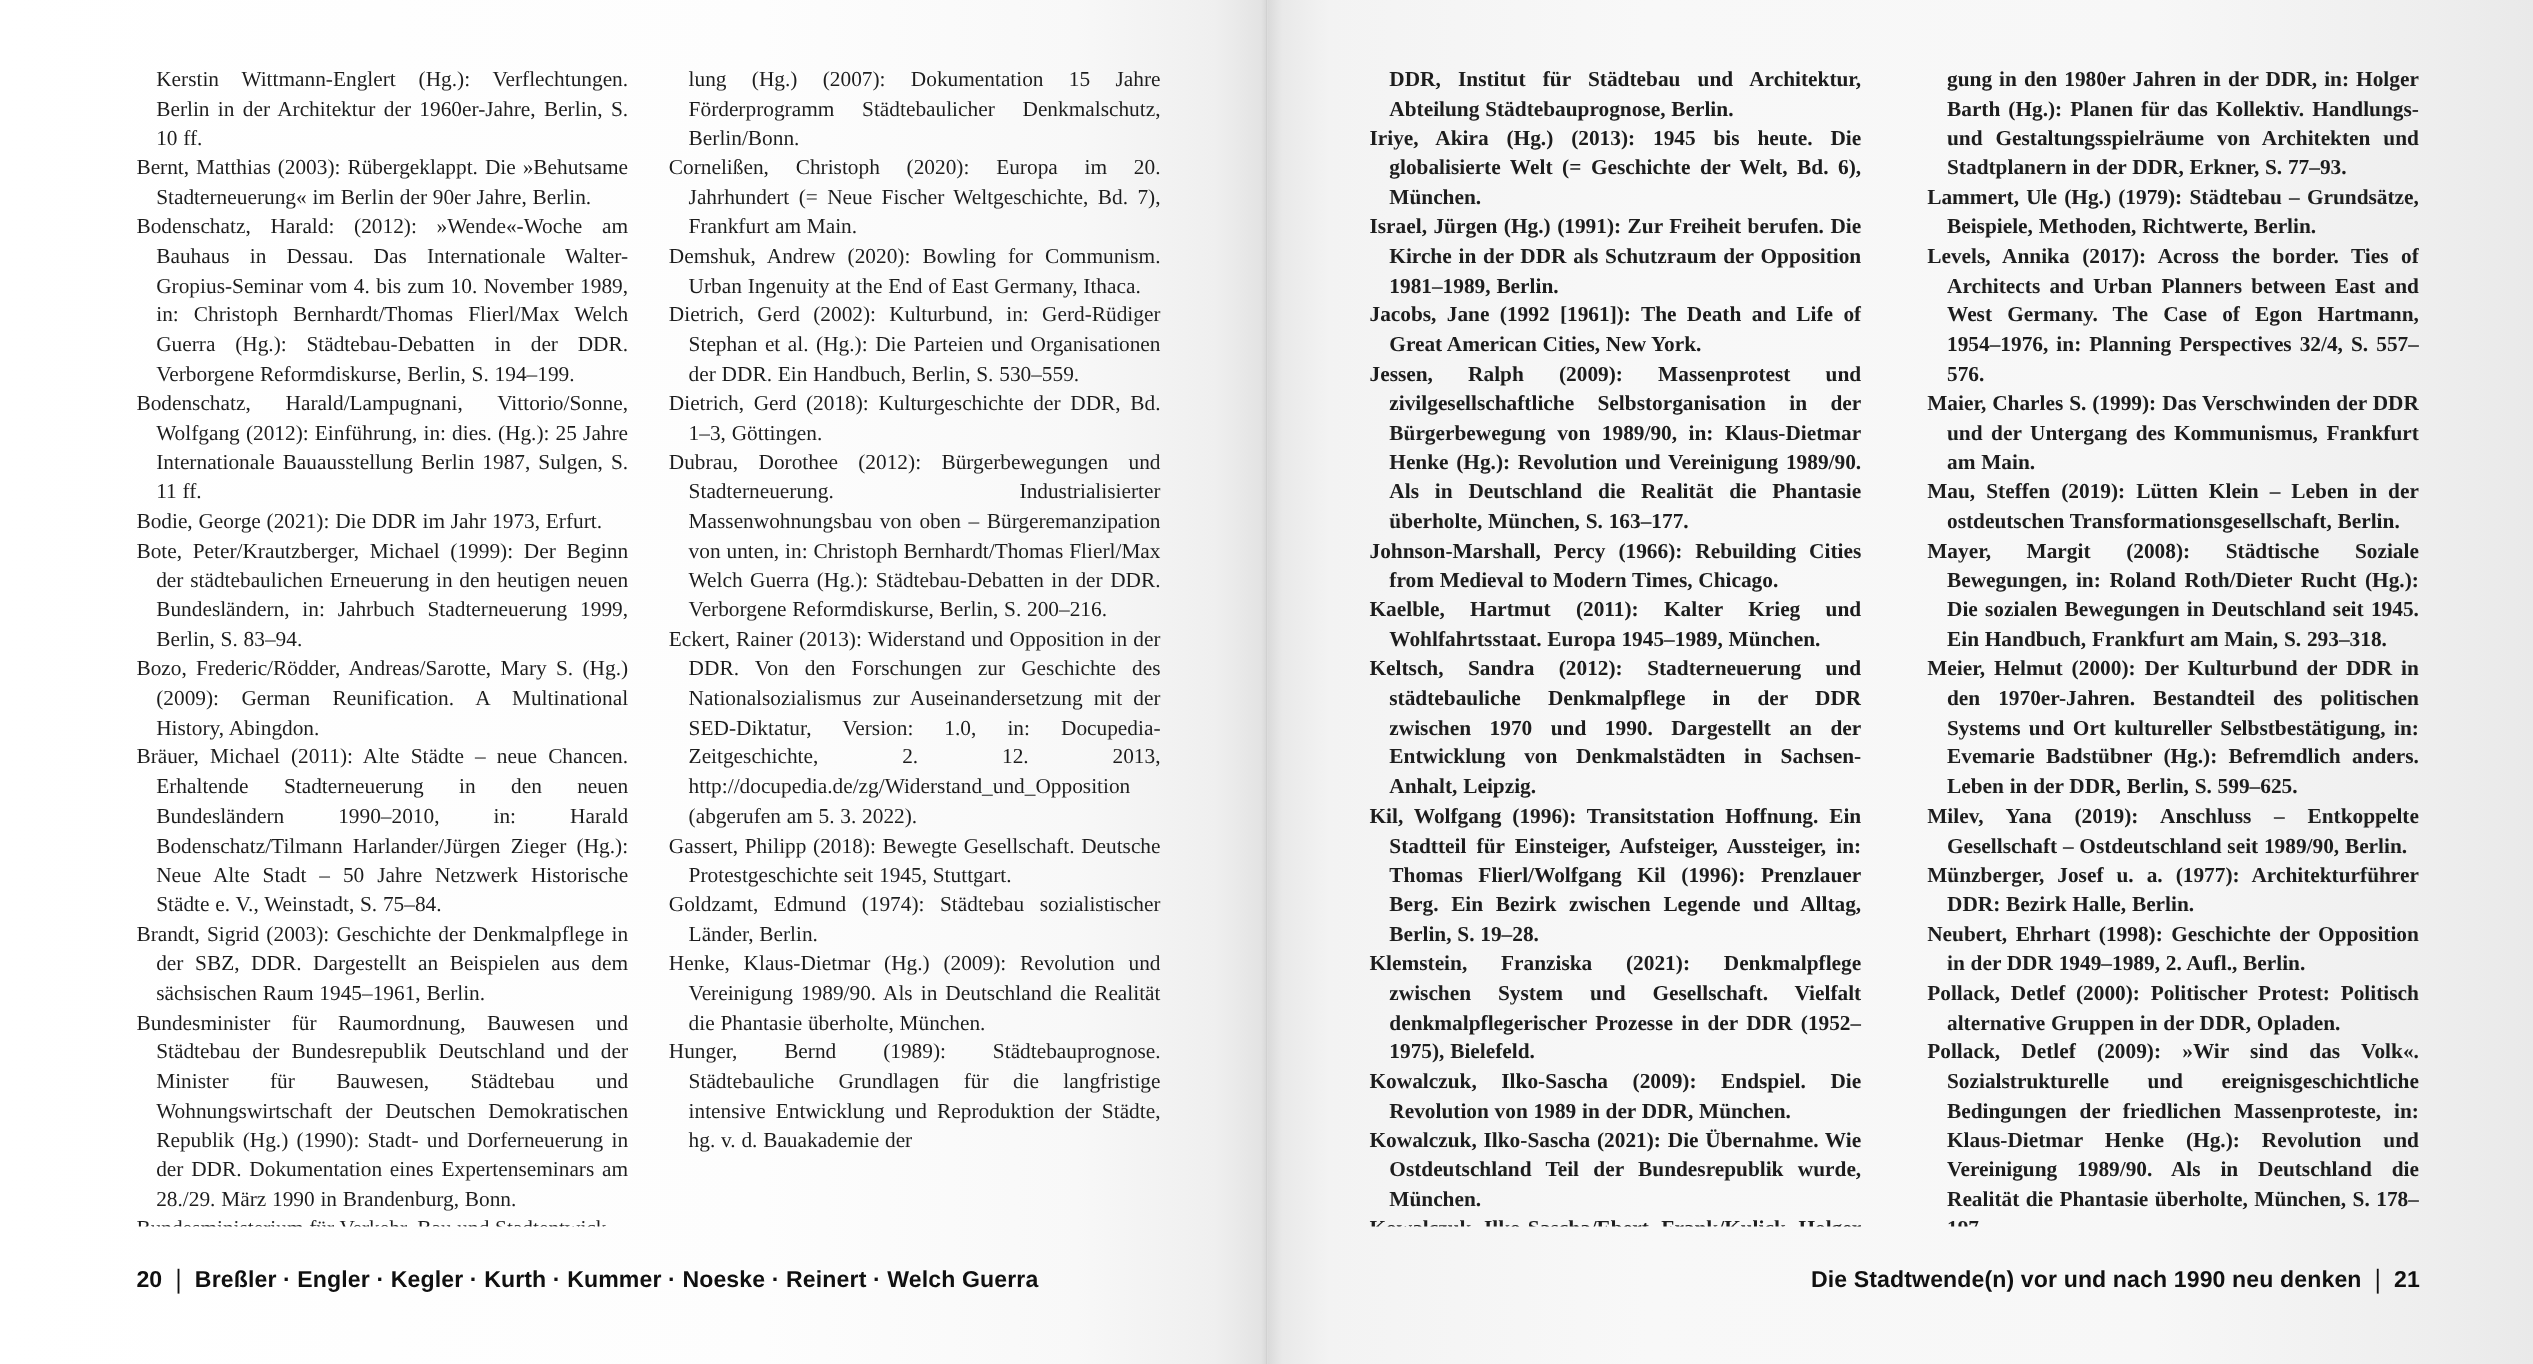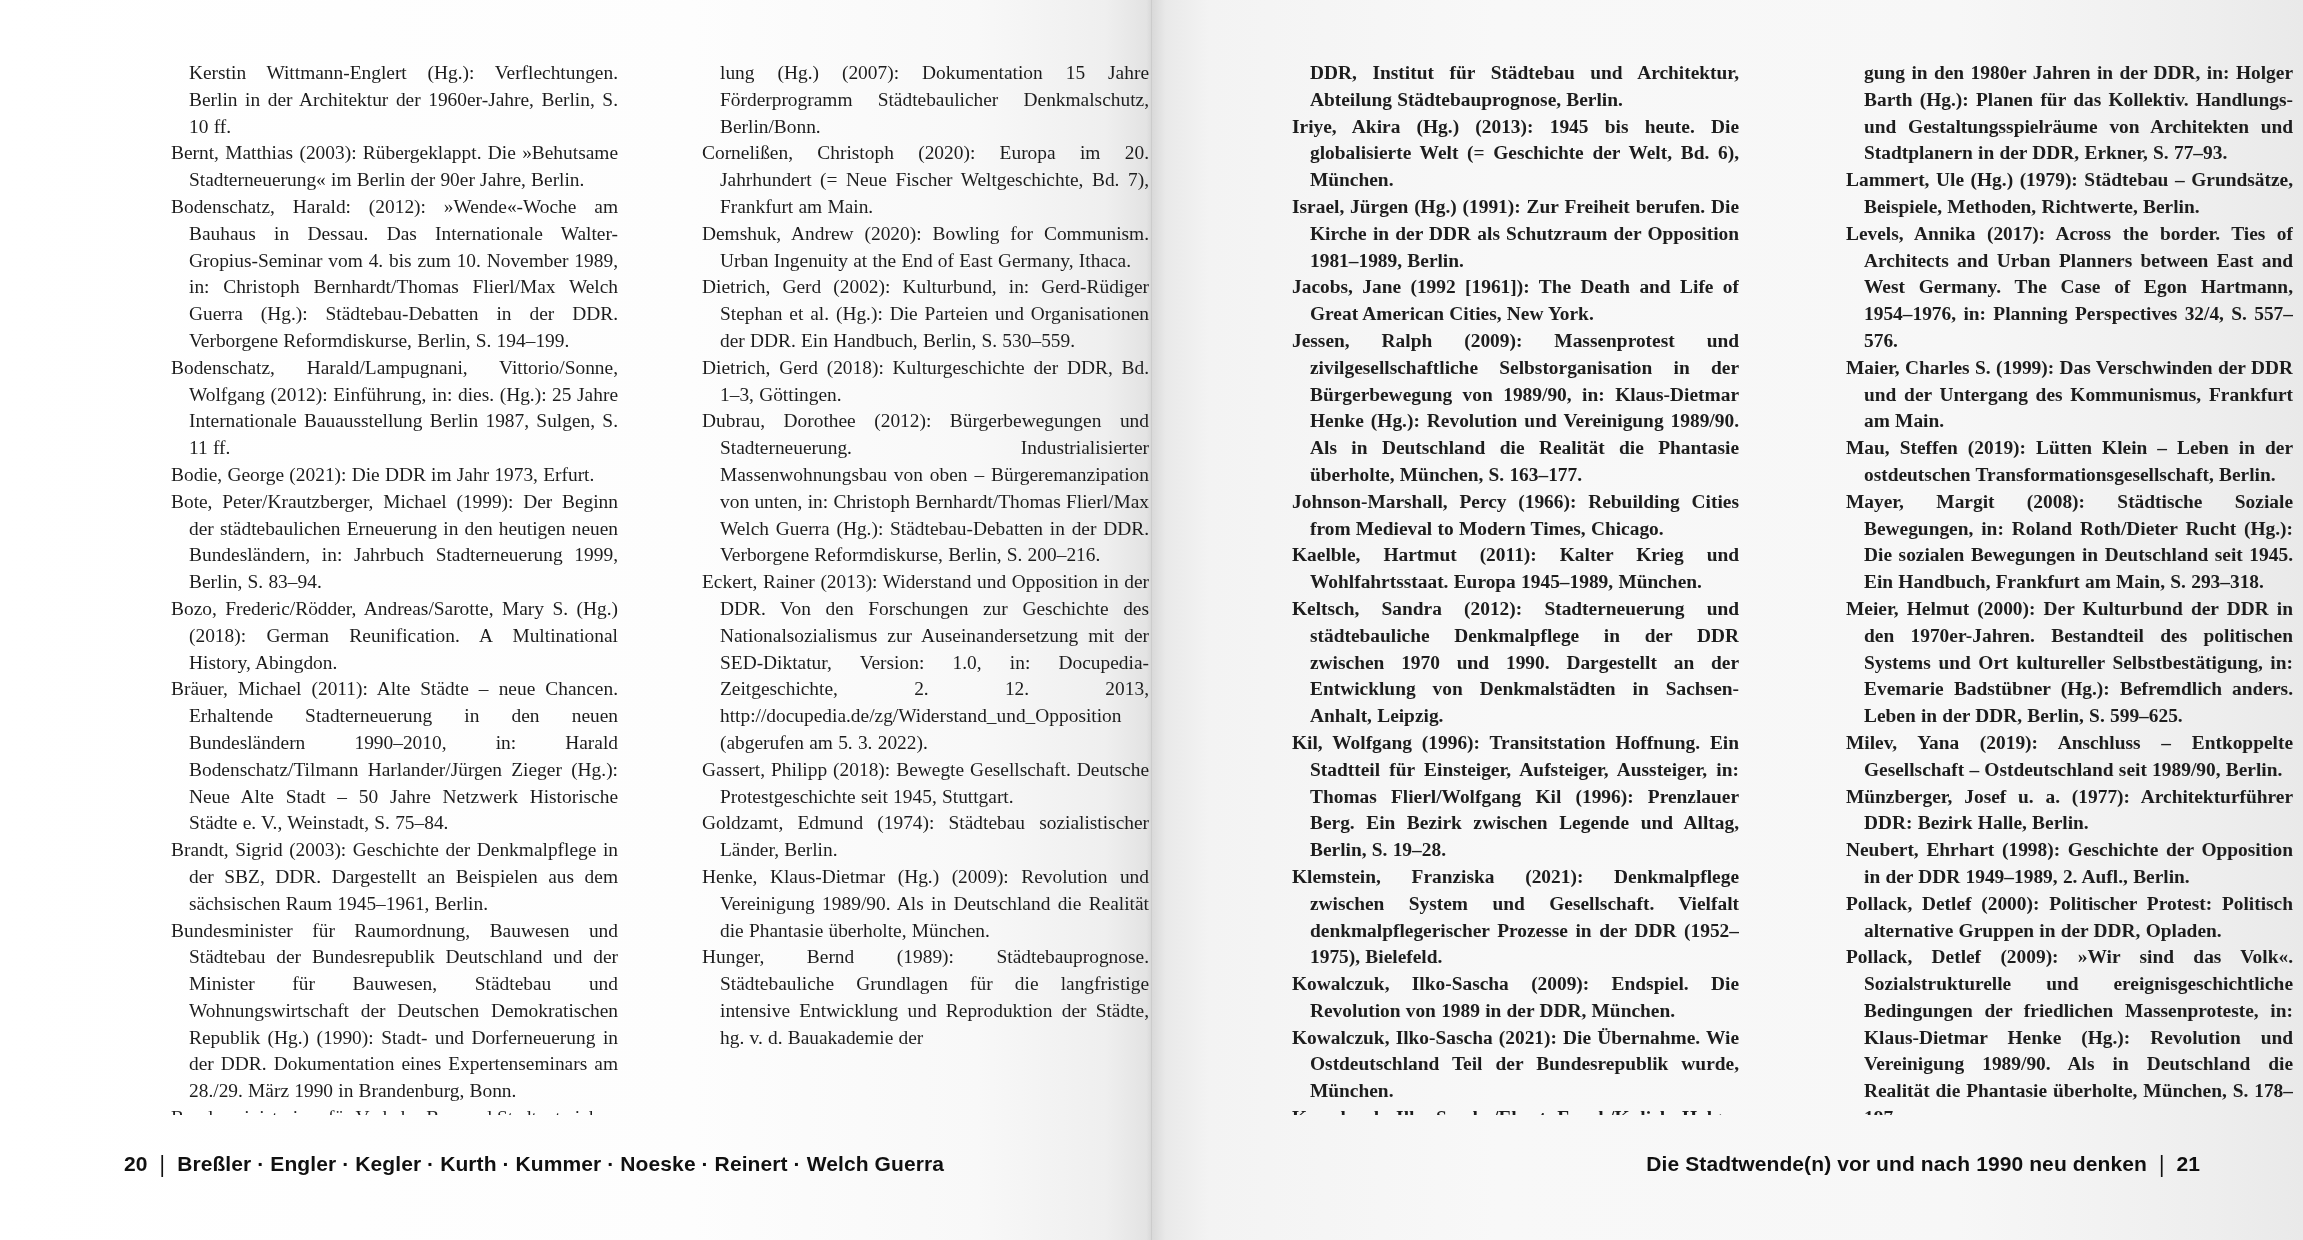--- a/index.html
+++ b/index.html
@@ -26,21 +26,20 @@
     box-sizing: border-box;
   }
 
   .page-body { position: absolute; top: 60px; display: flex; }
   .page-left  .page-body { left: 124px; gap: 37px; }
   .page-right .page-body { left: 93px; gap: 60px; font-weight: bold; }
 
   .col {
     width: 447px; height: 1055px;
     overflow: hidden;
-    margin-left: 47px;
   }
   .entry {
     margin: 0;
     font-size: 19.4px;
     line-height: 26.8px;
     text-align: justify;
     padding-left: 18px;
     text-indent: -18px;
     word-spacing: 0.02em;
   }
@@ -66,21 +65,21 @@
 
   <div class="page page-left">
     <div class="page-body">
       <div class="col">
           <p class="entry continuation">Kerstin Wittmann-Englert (Hg.): Verflechtungen. Berlin in der Architektur der 1960er-Jahre, Berlin, S. 10 ff.</p>
           <p class="entry">Bernt, Matthias (2003): Rübergeklappt. Die »Behutsame Stadterneuerung« im Berlin der 90er Jahre, Berlin.</p>
           <p class="entry">Bodenschatz, Harald: (2012): »Wende«-Woche am Bauhaus in Dessau. Das Internationale Walter-Gropius-Seminar vom 4. bis zum 10. November 1989, in: Christoph Bernhardt/Thomas Flierl/Max Welch Guerra (Hg.): Städtebau-Debatten in der DDR. Verborgene Reformdiskurse, Berlin, S. 194–199.</p>
           <p class="entry">Bodenschatz, Harald/Lampugnani, Vittorio/Sonne, Wolfgang (2012): Einführung, in: dies. (Hg.): 25 Jahre Internationale Bauausstellung Berlin 1987, Sulgen, S. 11 ff.</p>
           <p class="entry">Bodie, George (2021): Die DDR im Jahr 1973, Erfurt.</p>
           <p class="entry">Bote, Peter/Krautzberger, Michael (1999): Der Beginn der städtebaulichen Erneuerung in den heutigen neuen Bundesländern, in: Jahrbuch Stadterneuerung 1999, Berlin, S. 83–94.</p>
-          <p class="entry">Bozo, Frederic/Rödder, Andreas/Sarotte, Mary S. (Hg.) (2018): German Reunification. A Multinational History, Abingdon.</p>
+          <p class="entry">Bozo, Frederic/Rödder, Andreas/Sarotte, Mary S. (Hg.) (2009): German Reunification. A Multinational History, Abingdon.</p>
           <p class="entry">Bräuer, Michael (2011): Alte Städte – neue Chancen. Erhaltende Stadterneuerung in den neuen Bundesländern 1990–2010, in: Harald Bodenschatz/Tilmann Harlander/Jürgen Zieger (Hg.): Neue Alte Stadt – 50 Jahre Netzwerk Historische Städte e. V., Weinstadt, S. 75–84.</p>
           <p class="entry">Brandt, Sigrid (2003): Geschichte der Denkmalpflege in der SBZ, DDR. Dargestellt an Beispielen aus dem sächsischen Raum 1945–1961, Berlin.</p>
           <p class="entry">Bundesminister für Raumordnung, Bauwesen und Städtebau der Bundesrepublik Deutschland und der Minister für Bauwesen, Städtebau und Wohnungswirtschaft der Deutschen Demokratischen Republik (Hg.) (1990): Stadt- und Dorferneuerung in der DDR. Dokumentation eines Expertenseminars am 28./29. März 1990 in Brandenburg, Bonn.</p>
           <p class="entry">Bundesministerium für Verkehr, Bau und Stadtentwick-</p>
         </div>
       <div class="col">
           <p class="entry continuation">lung (Hg.) (2007): Dokumentation 15 Jahre Förderprogramm Städtebaulicher Denkmalschutz, Berlin/Bonn.</p>
           <p class="entry">Cornelißen, Christoph (2020): Europa im 20. Jahrhundert (= Neue Fischer Weltgeschichte, Bd. 7), Frankfurt am Main.</p>
           <p class="entry">Demshuk, Andrew (2020): Bowling for Communism. Urban Ingenuity at the End of East Germany, Ithaca.</p>
           <p class="entry">Dietrich, Gerd (2002): Kulturbund, in: Gerd-Rüdiger Stephan et al. (Hg.): Die Parteien und Organisationen der DDR. Ein Handbuch, Berlin, S. 530–559.</p>

